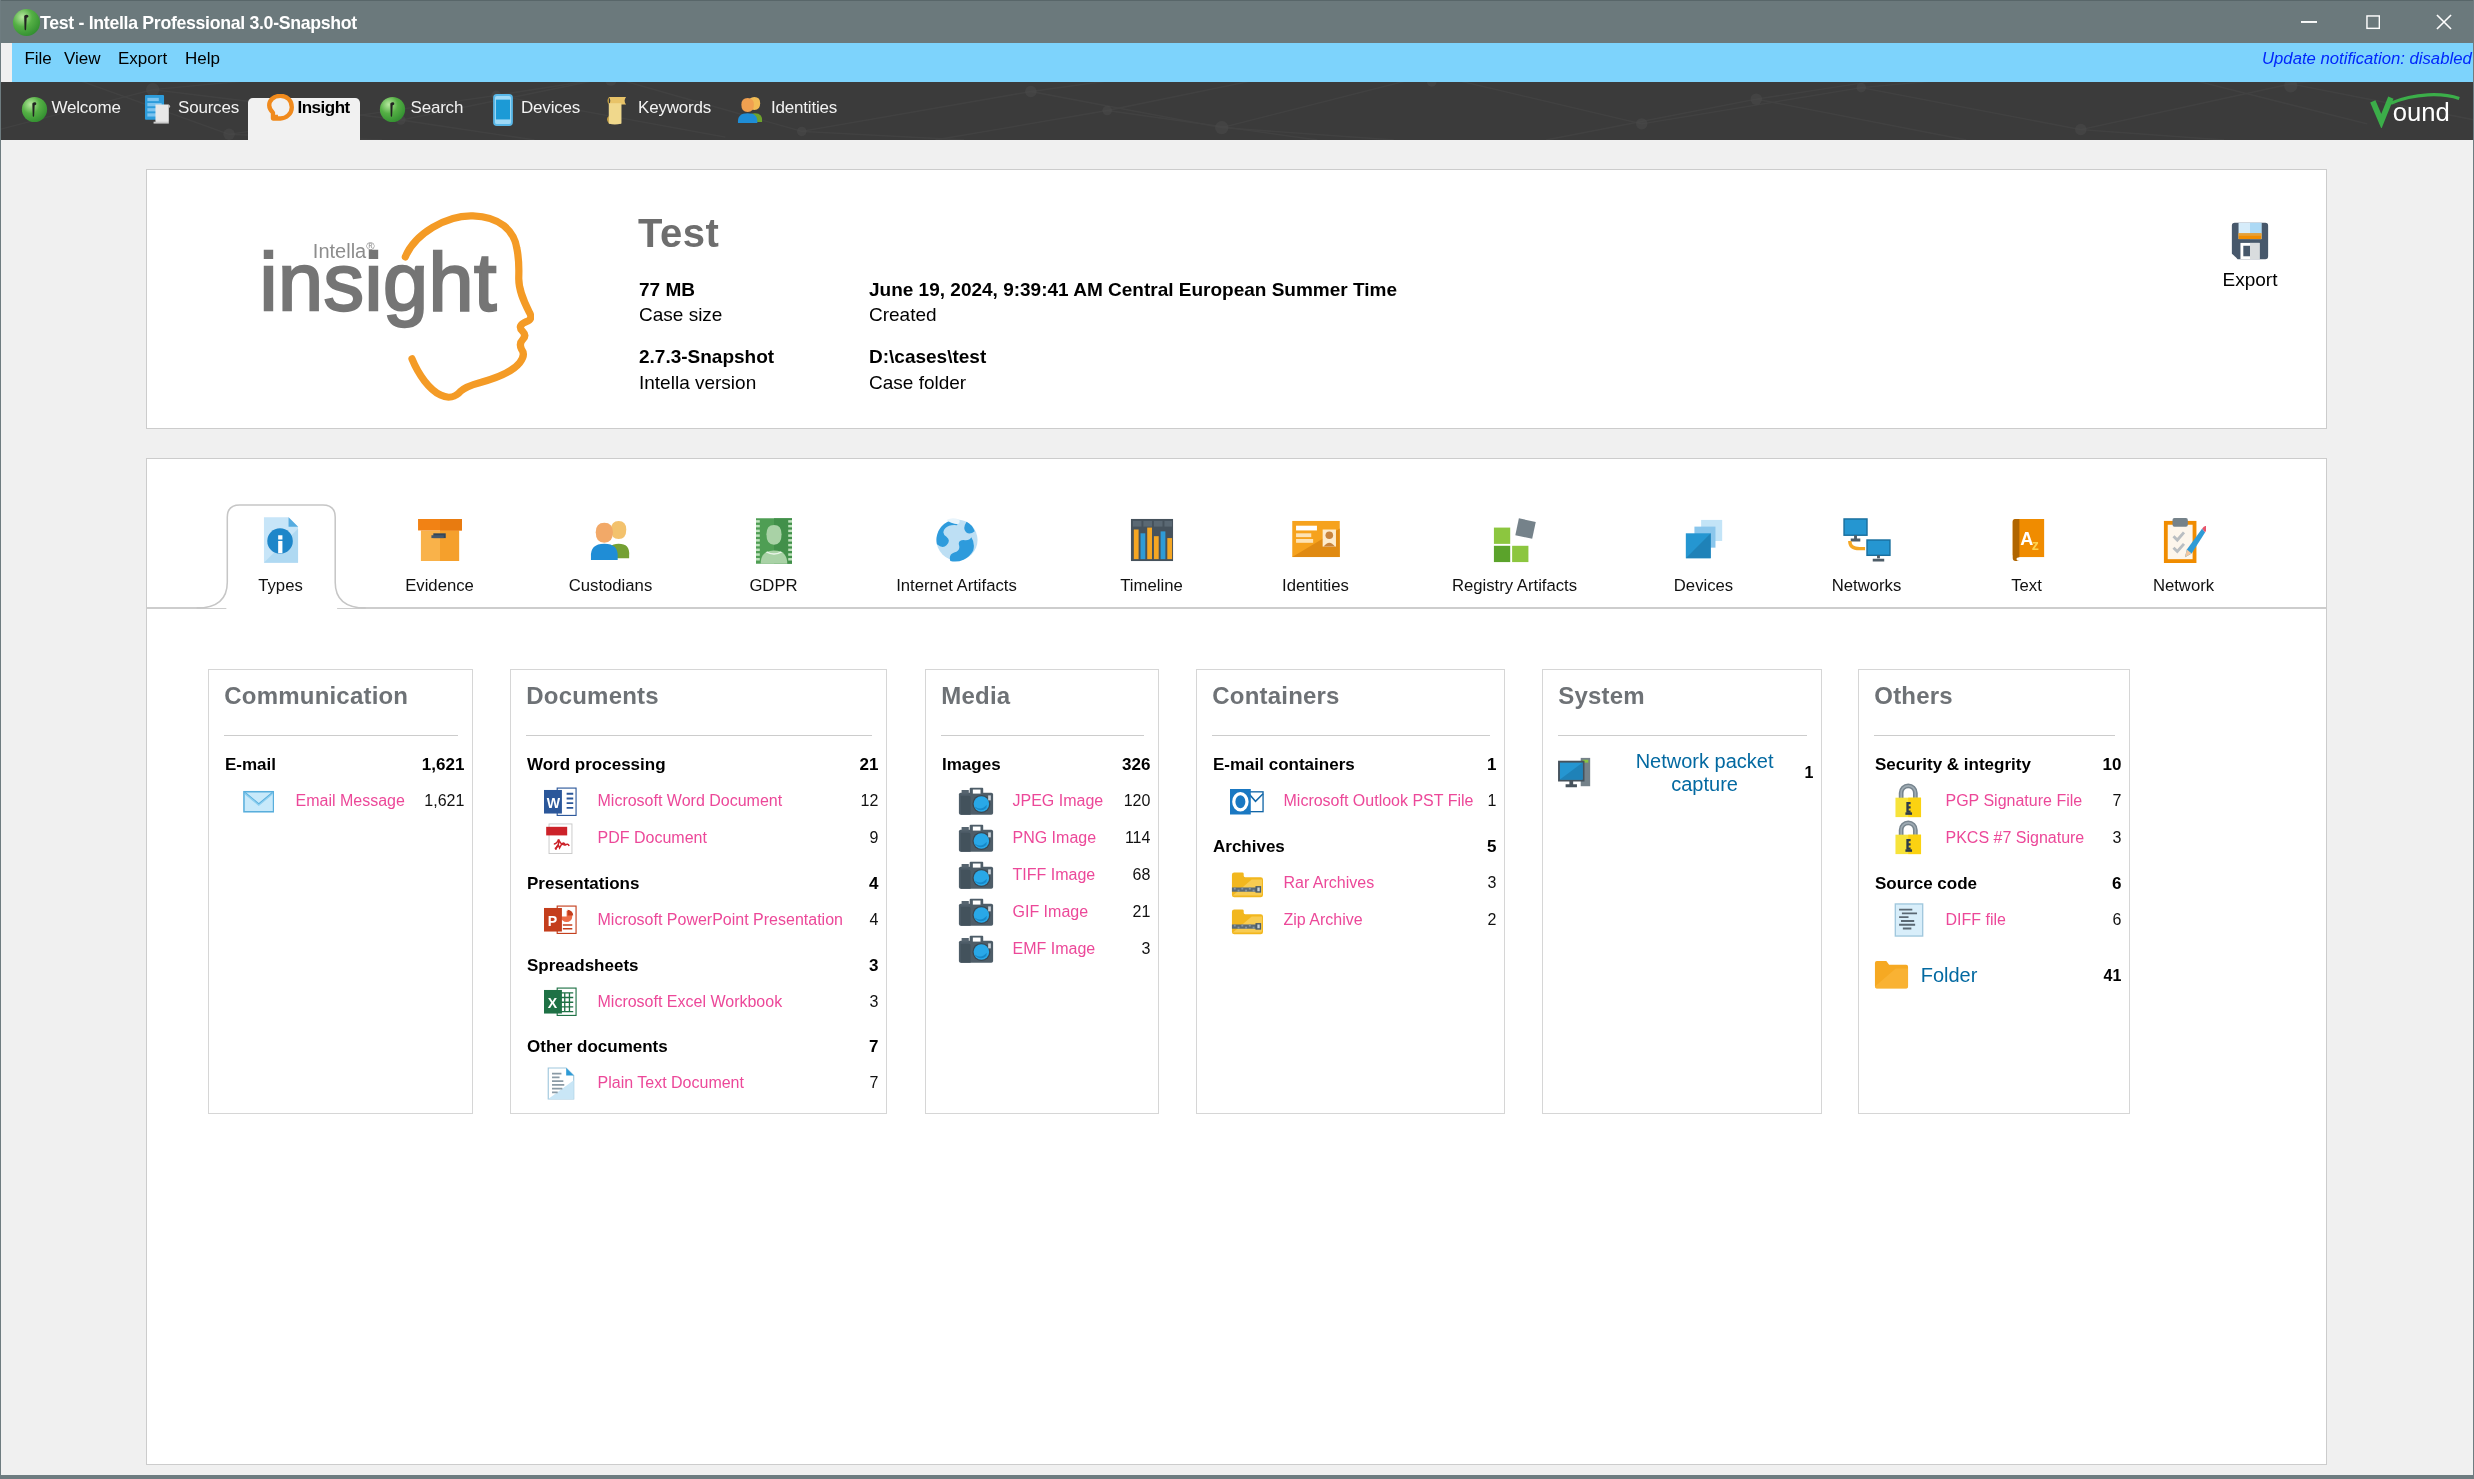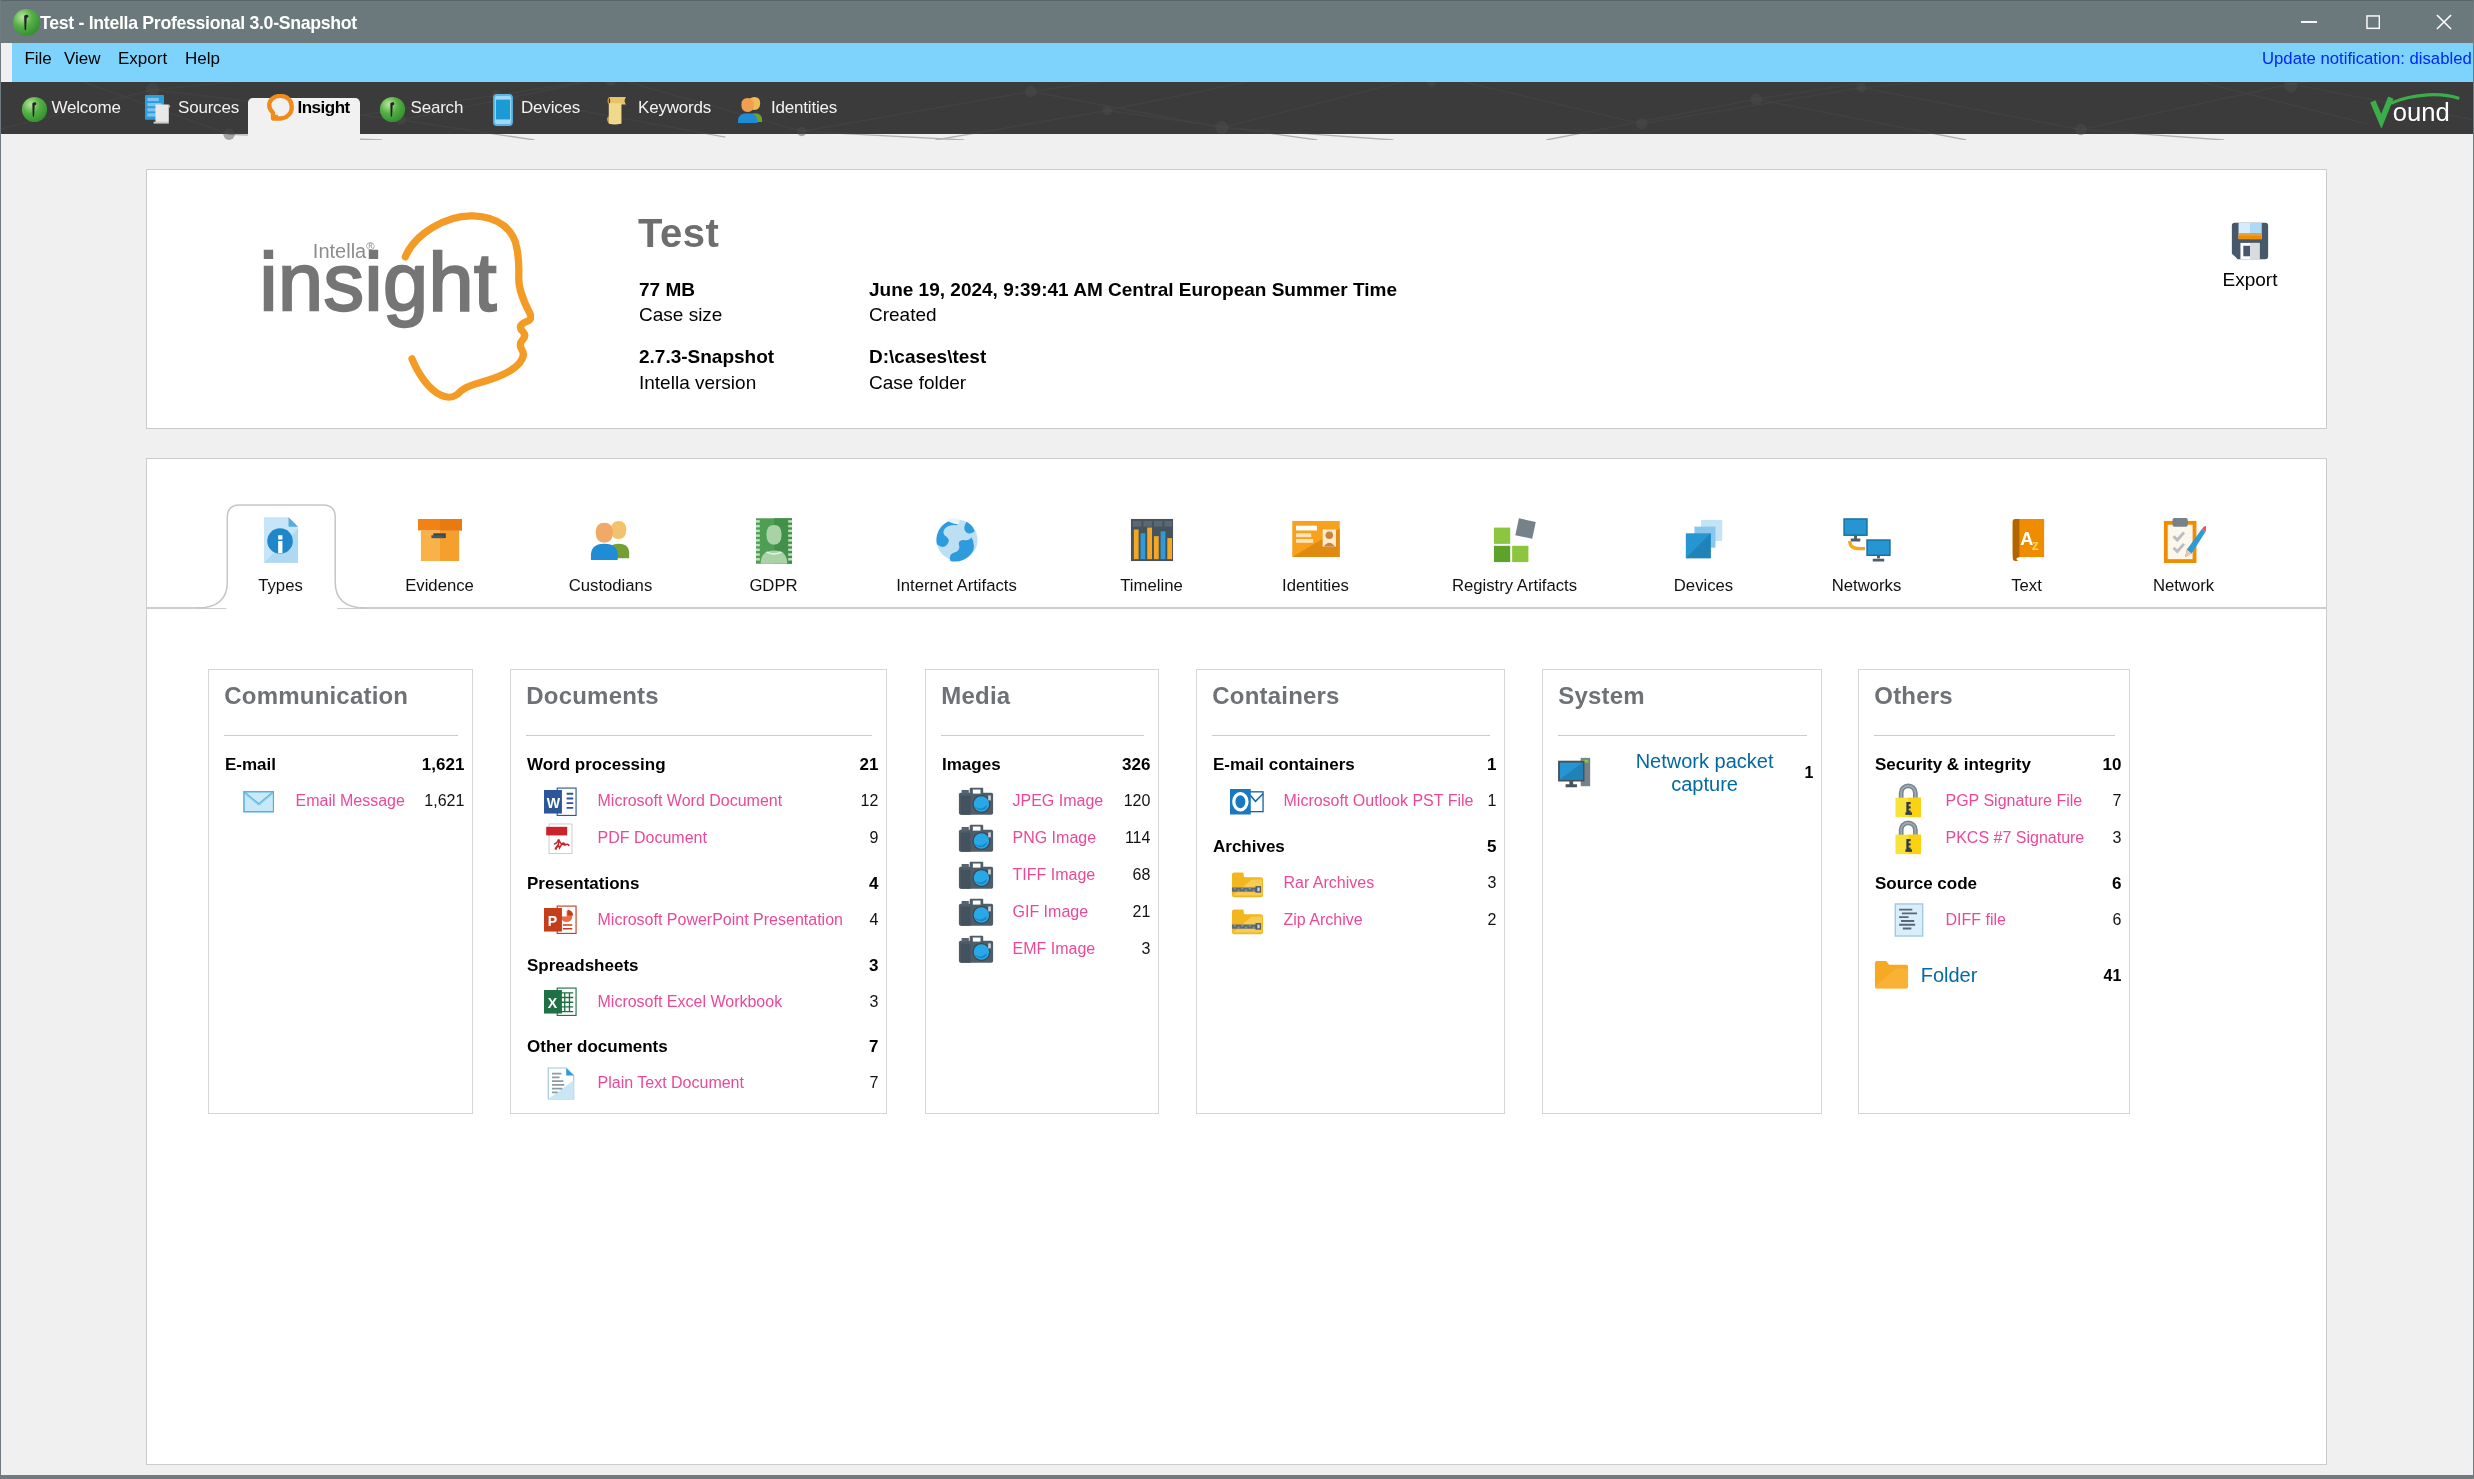--- a/index.html
+++ b/index.html
@@ -5,23 +5,23 @@
 * { margin:0; padding:0; box-sizing:border-box; }
 html,body { width:2475px; height:1479px; overflow:hidden; }
 body { font-family:"Liberation Sans", sans-serif; background:#F0F0F0; position:relative; }
 .abs { position:absolute; }
 
 #titlebar { position:absolute; left:0; top:0; width:2475px; height:43px; background:#6B797C; border-top:1px solid #586669;font-weight:bold; }
 #titletext { position:absolute; left:40px; top:11.5px; color:#FFFFFF; font-size:17.7px; letter-spacing:-0.3px; }
 
 #menubar { position:absolute; left:12px; top:43px; width:2475px; height:39px; background:#7dd3fc; }
 .menuitem { position:absolute; top:5.7px; font-size:17px; color:#000; }
-#updnote { position:absolute; top:5.7px; right:15.3px; font-size:16.7px; color:#0026FB; }
-
-#tabbar { position:absolute; left:0; top:82px; width:2475px; height:52px; background:#3B3B3B; }
+#updnote { position:absolute; top:5.7px; right:15.3px; font-size:16.7px; color:#0026FB;font-style:italic; }
+
+#tabbar { position:absolute; left:0; top:82px; width:2475px; height:58px; background:#3B3B3B; }
 .toptab { position:absolute; top:0; height:58px; color:#F2F2F2; font-size:17px; letter-spacing:-0.2px; }
 .toptab .lbl { position:absolute; top:16px; }
 #activetab { position:absolute; left:248px; top:16px; width:112px; height:42px; background:#F1F1F1; border-radius:4.8px 4.8px 0 0; }
 
 #main { position:static; }
 .panel { position:absolute; left:146px; width:2181px; background:#FFFFFF; border:1px solid #CCCCCC; }
 #panel1 { top:169px; height:260px; }
 #panel2 { top:458px; height:1007px; }
 
 #casetitle { position:absolute; left:638px; top:211px; font-size:40px; font-weight:bold; color:#6E6E6E; letter-spacing:0.5px;}

